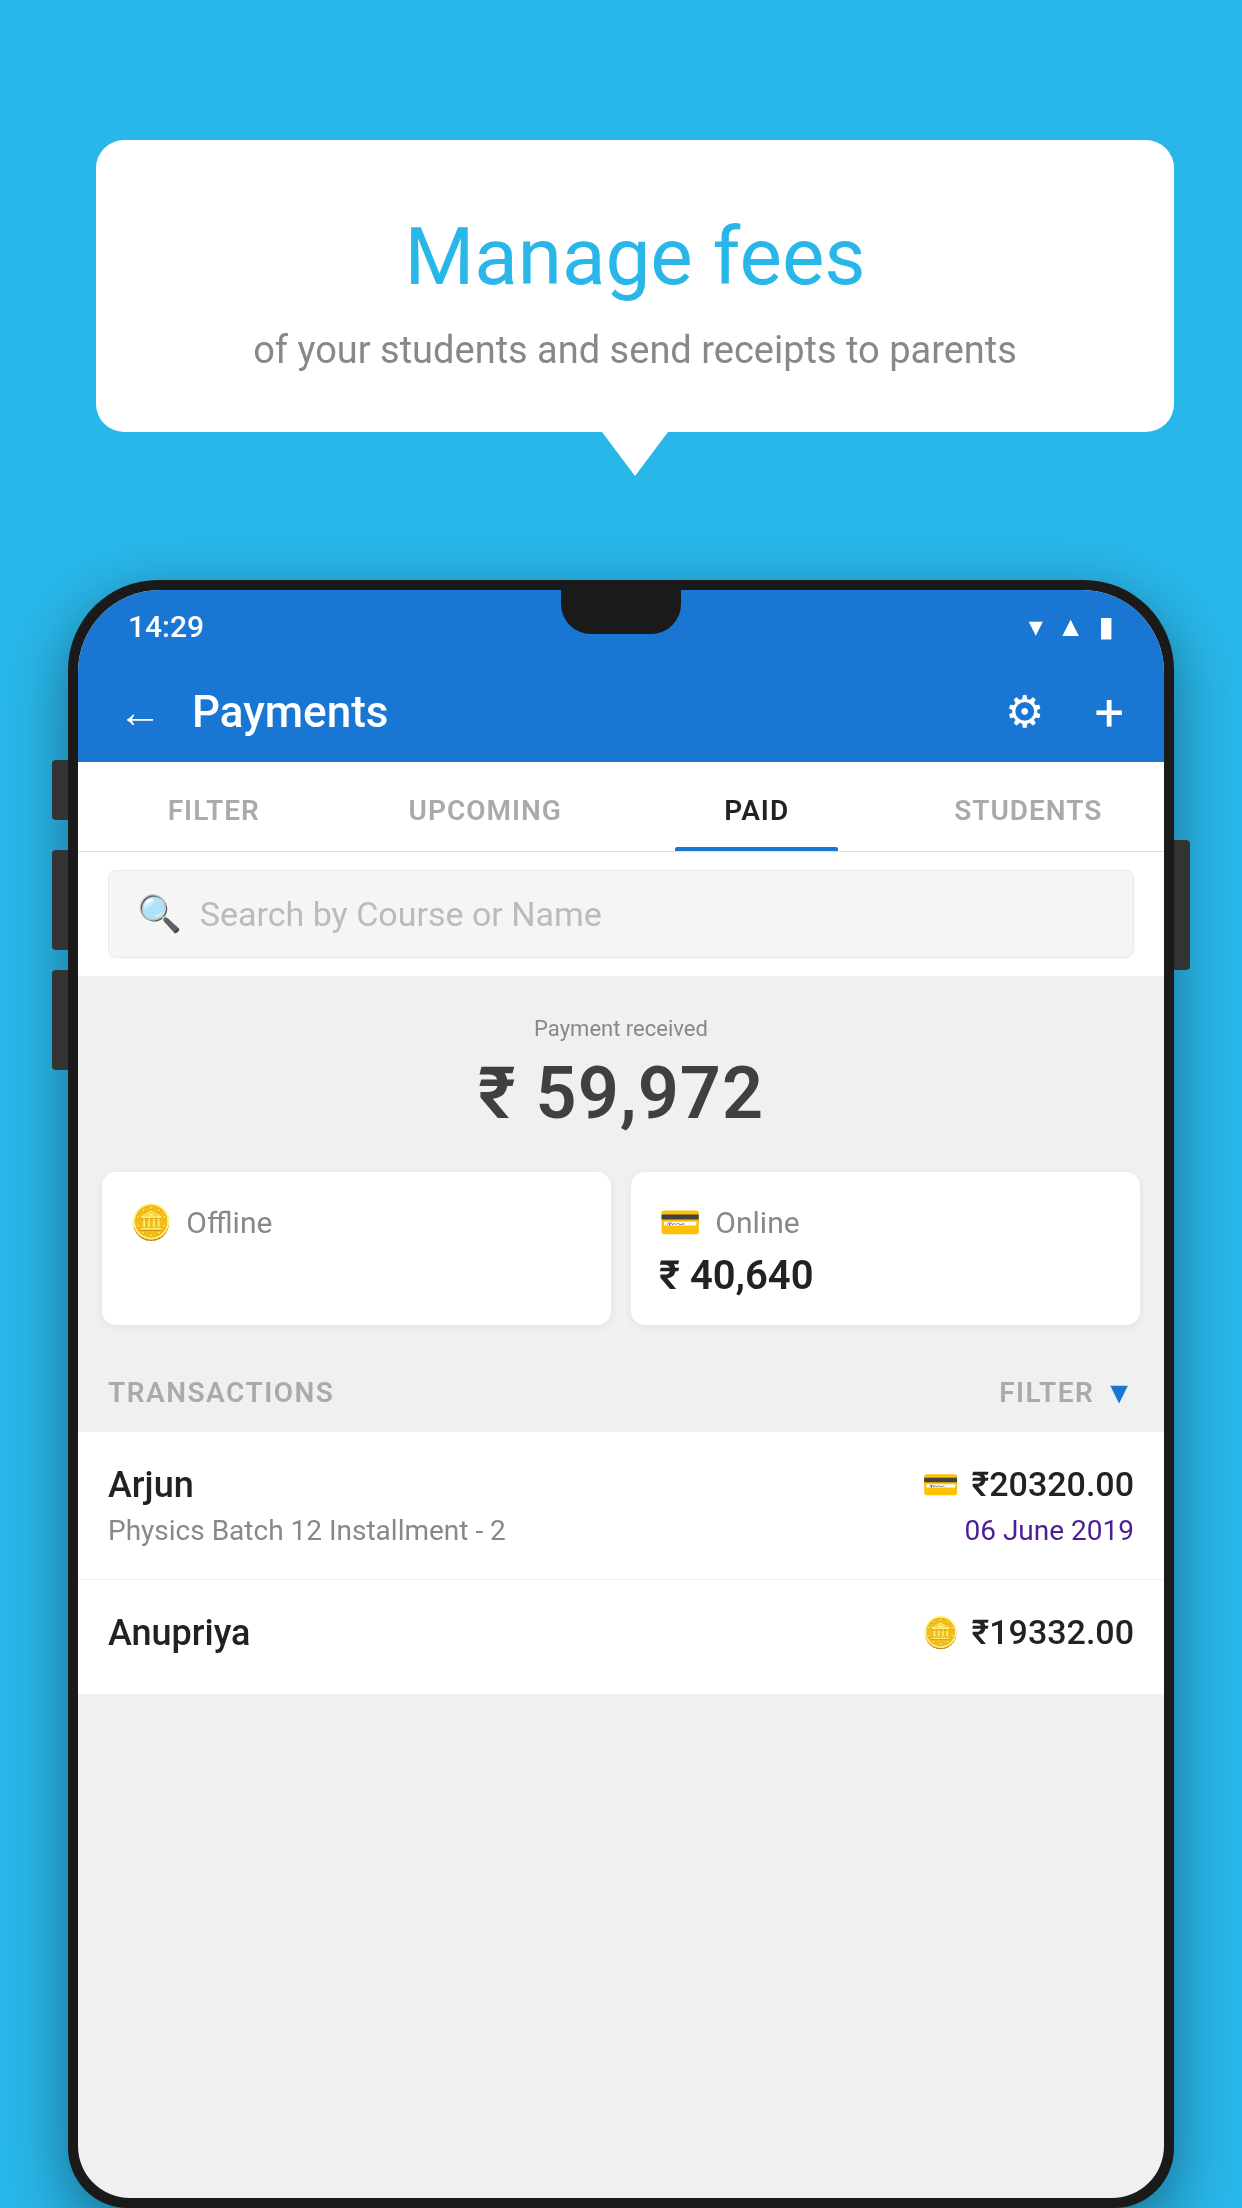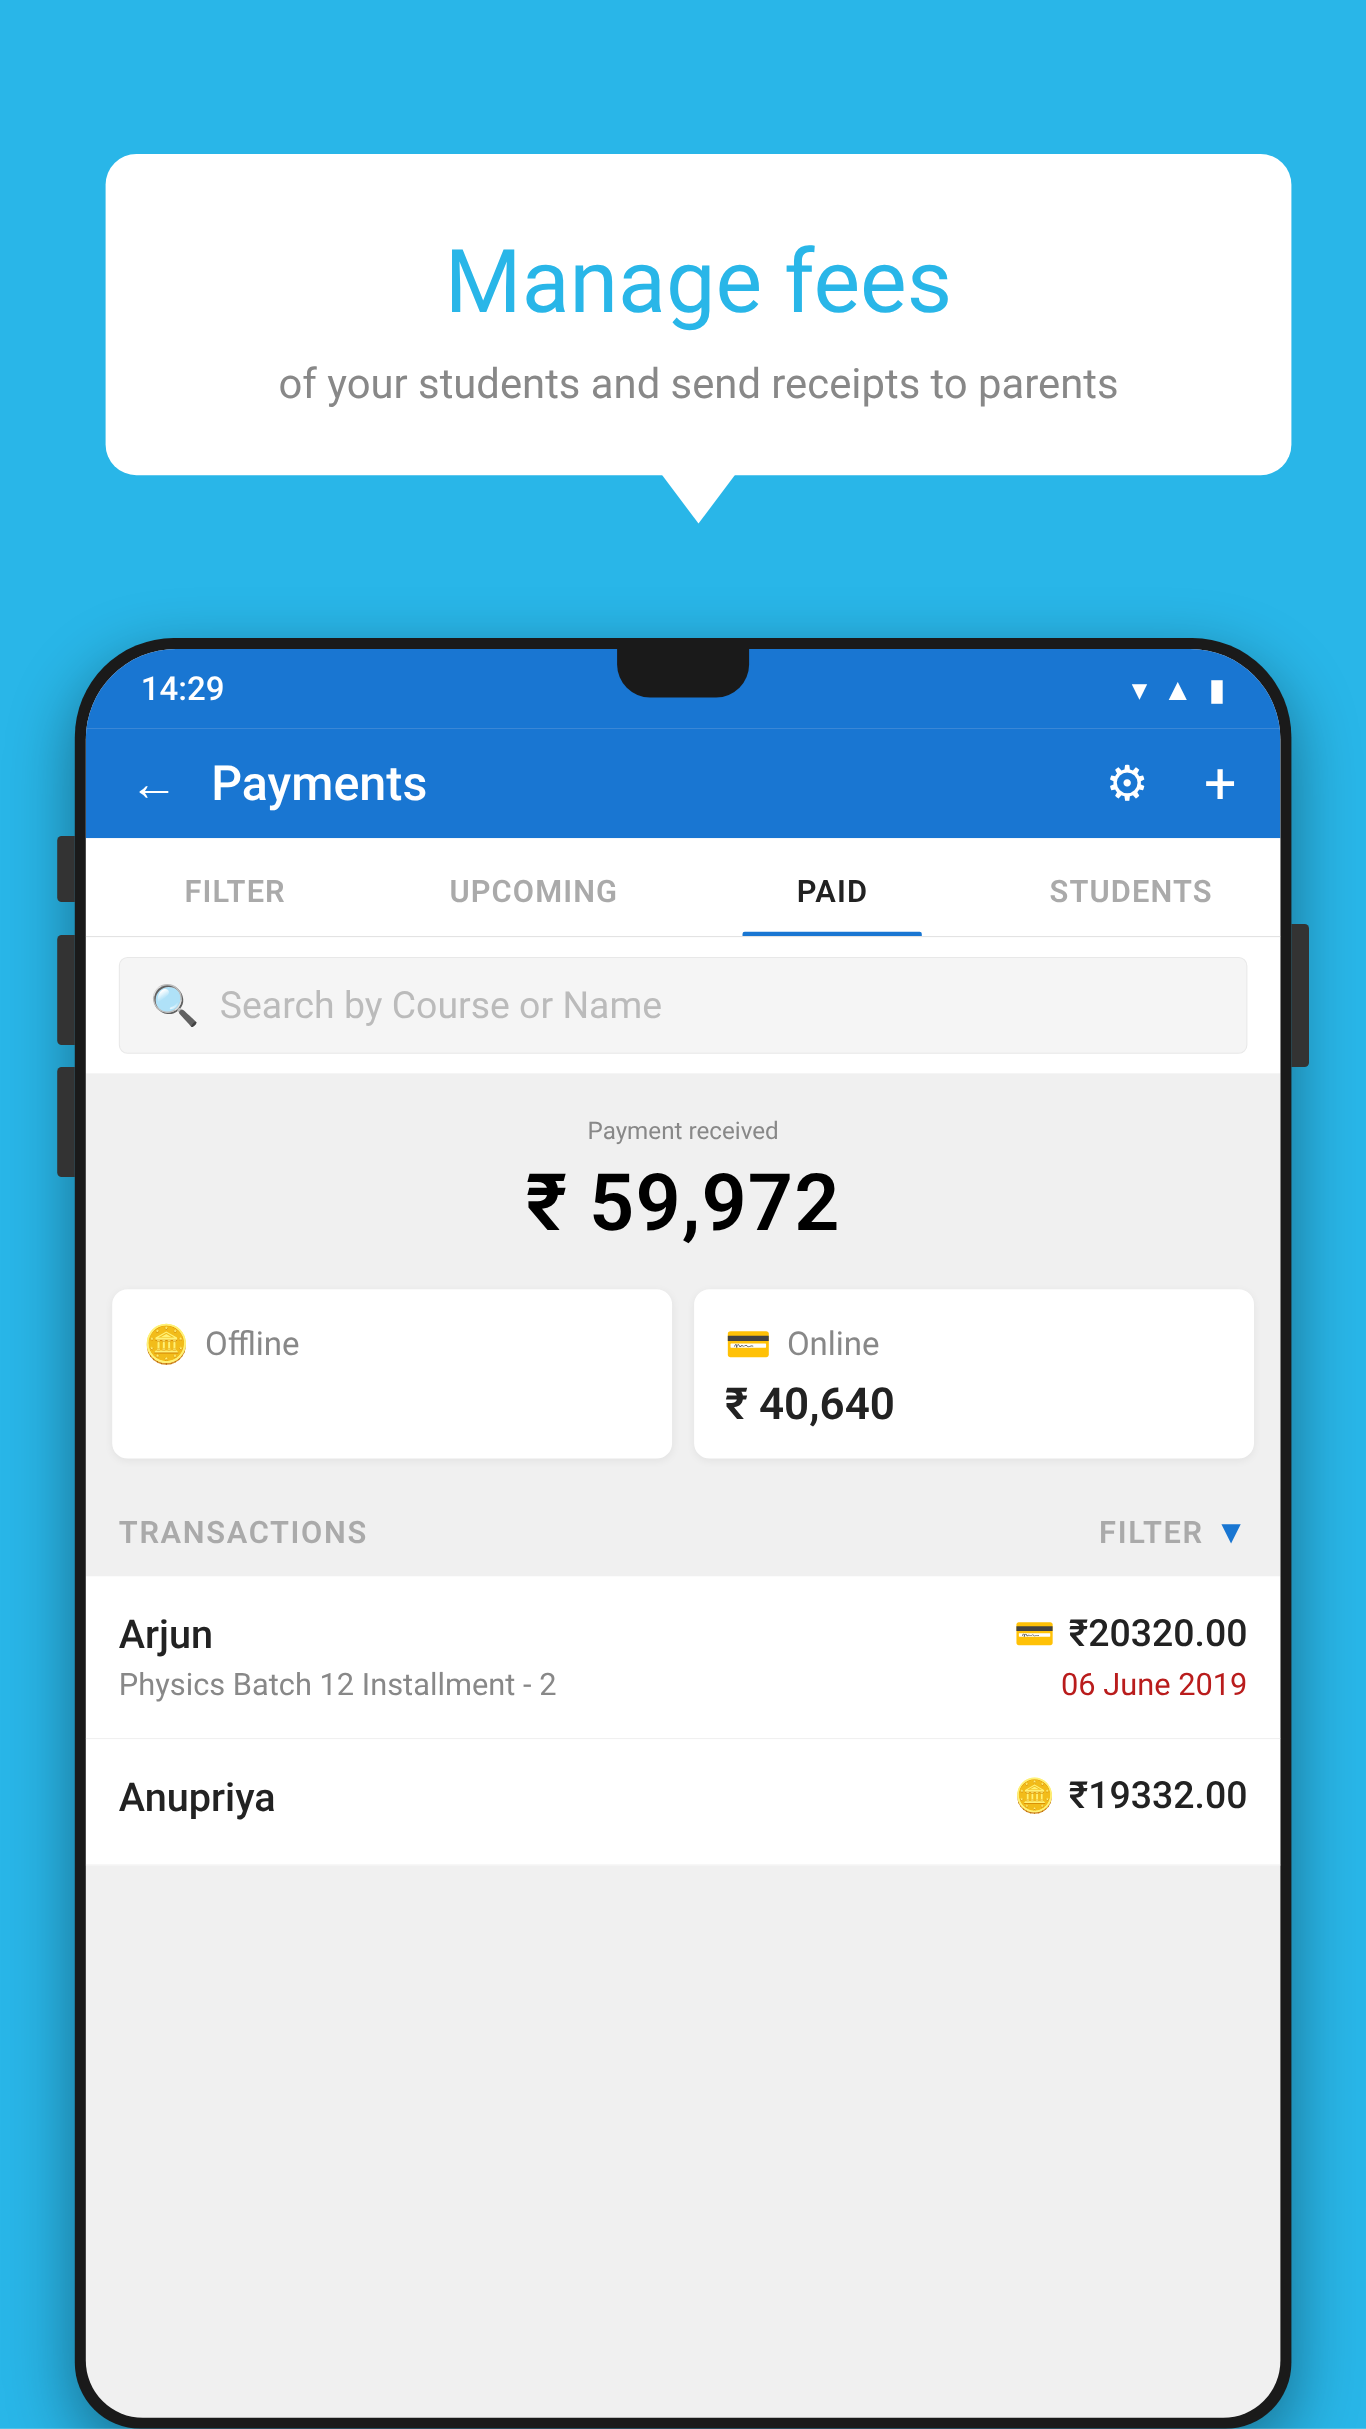--- a/index.html
+++ b/index.html
@@ -224,21 +224,21 @@
       text-align: center;
     }
 
     .payment-received-label {
       color: #888;
       font-size: 22px;
       margin-bottom: 10px;
     }
 
     .payment-amount {
-      color: #000000;
+      color: #404040;
       font-size: 72px;
       font-weight: 600;
       letter-spacing: 1px;
     }
 
     
     .cards-row {
       display: flex;
       gap: 20px;
       padding: 0 24px 28px;
@@ -356,21 +356,21 @@
       justify-content: space-between;
       align-items: center;
     }
 
     .transaction-course {
       color: #888;
       font-size: 28px;
     }
 
     .transaction-date {
-      color: #b91c1c;
+      color: #4c1d95;
       font-size: 28px;
     }
   </style>
 </head>
 <body>
 
 <div class="speech-bubble-wrapper">
   <div class="speech-bubble">
     <div class="speech-bubble-title">Manage fees</div>
     <div class="speech-bubble-subtitle">of your students and send receipts to parents</div>

